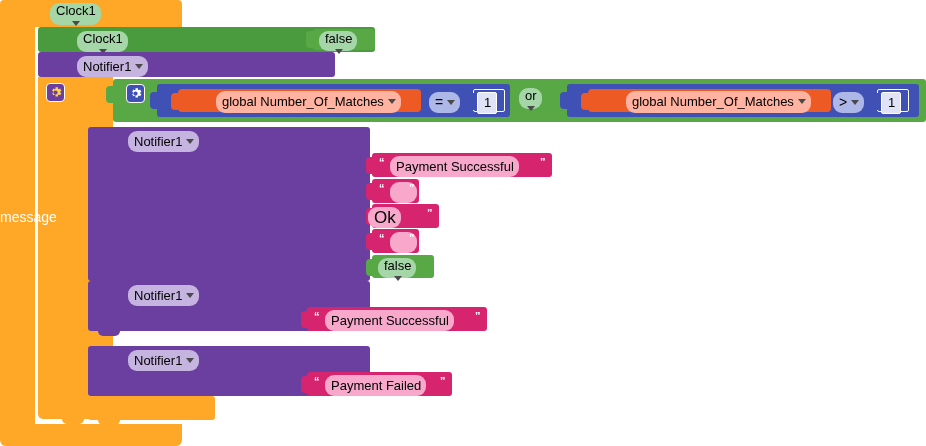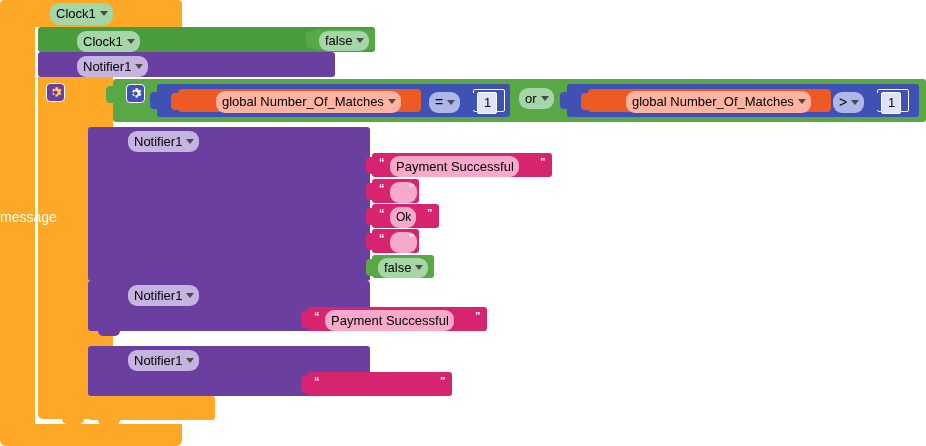--- a/index.html
+++ b/index.html
@@ -32,21 +32,21 @@
 
   
   .c-orange{background:#ffa726;}
   .c-green{background:#4a9b3e;}
   .c-green2{background:#58a846;}
   .c-purple{background:#6b3fa0;}
   .c-pink{background:#d6246e;}
   .c-blue{background:#3f51b5;}
   .c-red{background:#ee5a24;}
 
-  .f-lightgreen{background:#a5d6a7;}
+  .f-lightgreen{background:#a5d6a7;flex-direction:column;}
   .f-lightpurple{background:#c5b3e0;}
   .f-lightpink{background:#f7a8cb;}
   .f-lightred{background:#ffb3a0;}
   .f-lightblue{background:#aeb8e8;}
   .f-white{background:#dfe3f5;border:1px solid #ffffff;}
 
   .quote{color:#ffffff;font-size:11px;font-weight:bold;line-height:1;}
 </style>
 </head>
 <body>
@@ -192,21 +192,21 @@
   <div class="quote" style="position:absolute;left:379px;top:183px;">“</div>
   <div class="fld f-lightpink" style="position:absolute;left:390px;top:182px;height:18px;width:16px;font-size:13px;">
     <span></span>
   </div>
   <div class="quote" style="position:absolute;left:409px;top:183px;">”</div>
 
   <div class="lbl" style="left:267px;top:209px;font-size:14px;">button1 Text</div>
   <div class="ptab c-pink" style="left:366px;top:208px;"></div>
   <div class="blk c-pink" style="left:372px;top:204px;width:67px;height:24px;border-radius:3px;"></div>
   <div class="quote" style="position:absolute;left:379px;top:208px;">“</div>
-  <div class="fld f-lightpink" style="position:absolute;left:390px;top:207px;height:18px;font-size:12px;text-align:right;">
+  <div class="fld f-lightpink" style="position:absolute;left:368px;top:207px;height:18px;font-size:17px;text-align:right;">
     <span>Ok</span>
   </div>
   <div class="quote" style="position:absolute;left:427px;top:208px;">”</div>
 
   <div class="lbl" style="left:267px;top:234px;font-size:14px;">button2 Text</div>
   <div class="ptab c-pink" style="left:366px;top:233px;"></div>
   <div class="blk c-pink" style="left:372px;top:229px;width:47px;height:24px;border-radius:3px;"></div>
   <div class="quote" style="position:absolute;left:379px;top:233px;">“</div>
   <div class="fld f-lightpink" style="position:absolute;left:390px;top:232px;height:18px;width:16px;font-size:13px;">
     <span></span>
@@ -245,19 +245,22 @@
   <div class="fld f-lightpurple" style="position:absolute;left:128px;top:350px;height:18px;font-size:13px;">
     <span>Notifier1</span>
     <span class="tri" style="border-top:5px solid #4a4a4a;"></span>
   </div>
   <div class="lbl" style="left:211px;top:352px;font-size:14px;">.Show Alert</div>
 
   <div class="lbl" style="left:249px;top:377px;font-size:14px;">notice</div>
   <div class="ptab c-pink" style="left:301px;top:376px;"></div>
   <div class="blk c-pink" style="left:307px;top:372px;width:145px;height:24px;border-radius:3px;"></div>
   <div class="quote" style="position:absolute;left:314px;top:376px;">“</div>
+  <div class="fld f-lightpink" style="position:absolute;left:325px;top:375px;height:18px;font-size:13px;">
+    <span>Payment Failed</span>
+  </div>
   <div class="quote" style="position:absolute;left:440px;top:376px;">”</div>
 
   <div class="blk c-orange" style="left:88px;top:396px;width:127px;height:24px;border-radius:3px;"></div>
   <div class="notch c-orange" style="left:98px;top:420px;"></div>
   <div class="lbl" style="left:96px;top:402px;font-size:14px;">close application</div>
 
 </div>
 
 </body></html>

